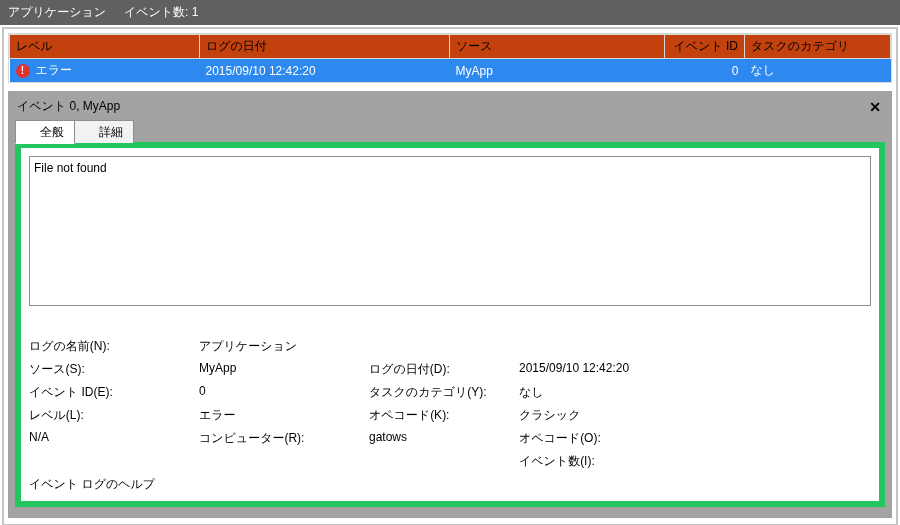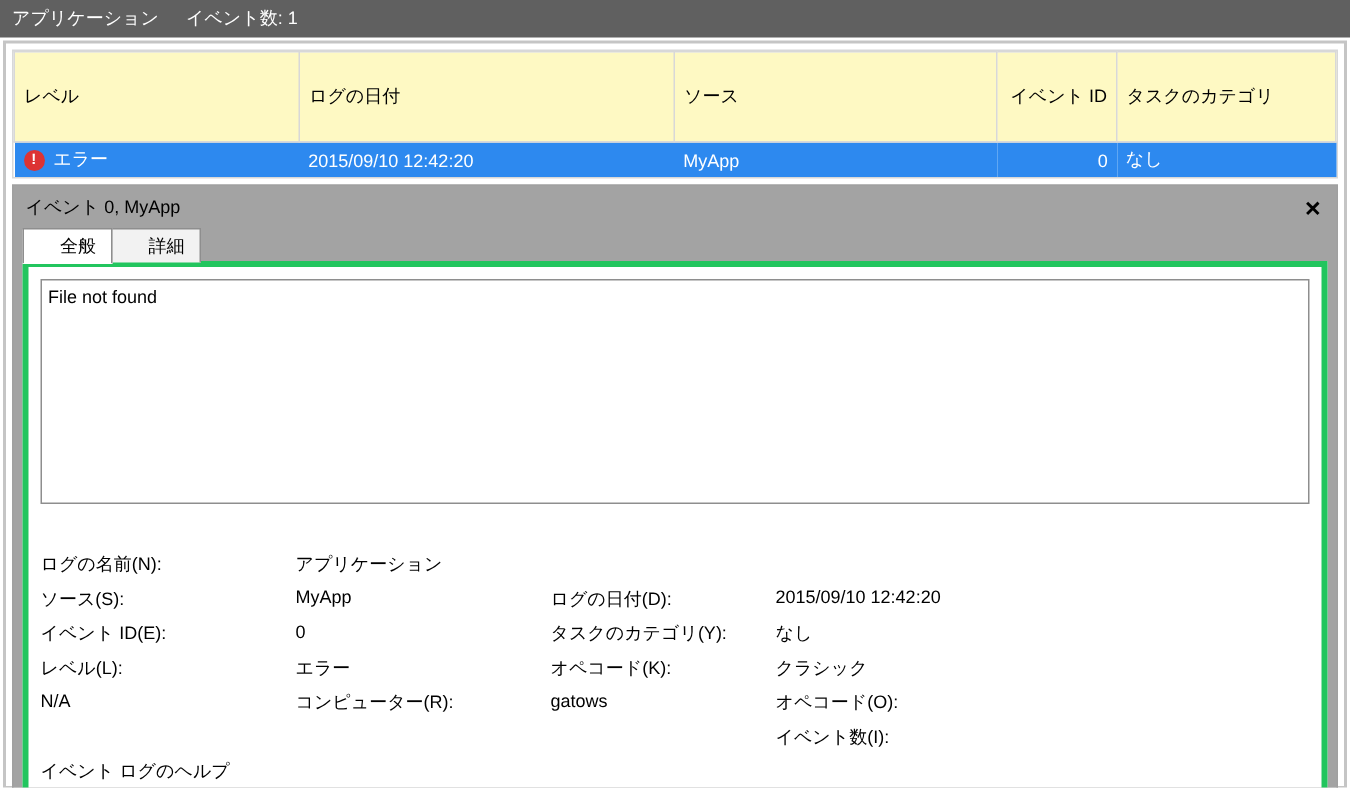--- a/index.html
+++ b/index.html
@@ -2,33 +2,33 @@
 <html><head>
 <meta charset="utf-8">
 <style>
   html,body{margin:0;padding:0;font-family:"MS UI Gothic","Meiryo",sans-serif;font-size:12px;color:#000;background:#fff}
   .root{width:900px;height:525px;box-sizing:border-box;background:#fff}
   .header{background:#606060;color:#fff;display:flex;align-items:center;padding:4px 8px;gap:18px;font-size:12px}
   .inner{border:2px solid #c5c5c5;margin:2px;height:calc(100% - 26px);box-sizing:border-box;background:#fff;padding:4px 4px 6px 4px;display:flex;flex-direction:column}
   
   .tablewrap{border:1px solid #d8d8d8}
   table{border-collapse:collapse;width:100%;table-layout:fixed}
-  thead th{background:#fef9c3;border:1px solid #d8d8d8;text-align:left;font-weight:normal;padding:21px 6px;font-size:12px}
+  thead th{background:#c2410c;border:1px solid #d8d8d8;text-align:left;font-weight:normal;padding:3px 6px;font-size:12px}
   tbody td{padding:3px 6px;font-size:12px}
   tr.sel td{background:#2d89ef;color:#fff}
   .lvlicon{display:inline-block;width:14px;height:14px;border-radius:50%;background:#d33;color:#fff;text-align:center;line-height:14px;font-weight:bold;font-size:10px;margin-right:6px;vertical-align:middle}
   .spacer{height:22px}
   
   .detail{border:1px solid #a0a0a0;flex:1;margin-top:4px;display:flex;flex-direction:column;padding:6px 6px 10px 6px;box-sizing:border-box;position:relative;background:#a3a3a3}
   .detail-title-row{display:flex;justify-content:space-between;align-items:center;padding:0 2px 4px 2px}
   .close{font-weight:bold;font-size:14px;cursor:pointer;padding:0 2px}
   .tabs{display:flex;align-items:flex-end;position:relative;z-index:2}
   .tab{border:1px solid #8e8e8e;border-bottom:none;background:#f2f2f2;padding:3px 10px 2px 24px;margin-right:-1px;font-size:12px;cursor:pointer}
   .tab.active{background:#fff;border-bottom:1px solid #fff;position:relative;top:1px}
-  .tabpage{border:4px solid #22c55e;flex:1;margin-top:-1px;padding:8px;box-sizing:border-box;display:flex;flex-direction:column;background:#fff}
+  .tabpage{border:6px solid #22c55e;flex:1;margin-top:-1px;padding:8px;box-sizing:border-box;display:flex;flex-direction:column;background:#fff}
   .msgbox{border:1px solid #8e8e8e;background:#fff;height:140px;padding:4px;font-size:12px;overflow:auto}
   .meta{margin-top:32px;display:grid;grid-template-columns:170px 170px 150px 1fr;row-gap:6px;font-size:12px}
   .meta .lbl{color:#000}
   .meta .val{color:#000}
   .link{color:#0645ad;cursor:pointer}
 </style>
 </head>
 <body>
 
 <div class="root">

